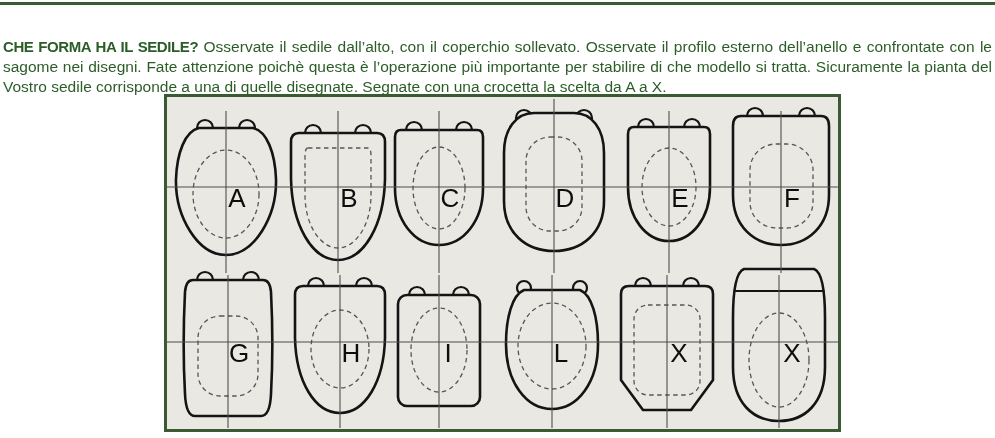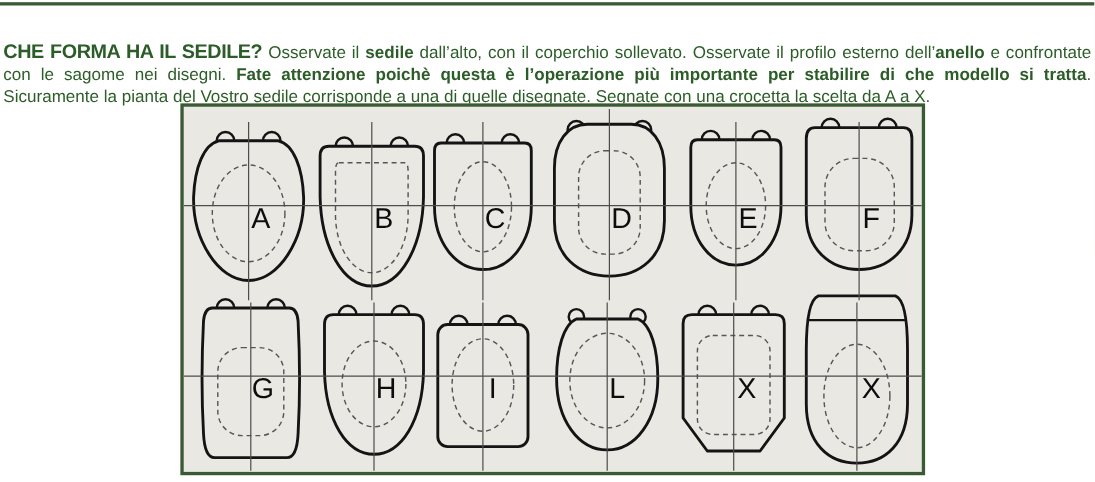--- a/index.html
+++ b/index.html
@@ -27,24 +27,24 @@
     position: absolute;
     left: 3px; top: 21px;
     width: 989px;
     color: #2c5d28;
     font-size: 15.5px;
     line-height: 20px;
     text-align: justify;
   }
   .intro .heading {
     font-weight: 700;
-    font-size: 18px;
+    font-size: 15px;
     letter-spacing: -0.4px;
   }
-  .intro .bold { font-weight: 700; }
+  .intro .bold { font-weight: 400; }
   .diagram-box {
     position: absolute;
     left: 164px; top: 94px;
     width: 677px; height: 338px;
     border: 3px solid #3a5a33;
     background: #e9e8e3;
     box-sizing: border-box;
   }
   .diagram-box svg { display: block; }
   .outline {

